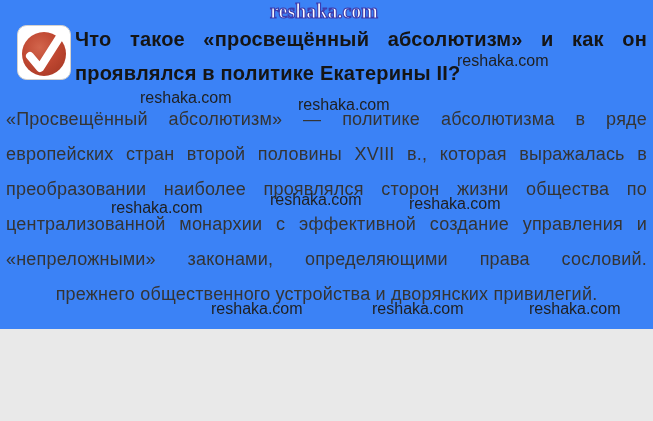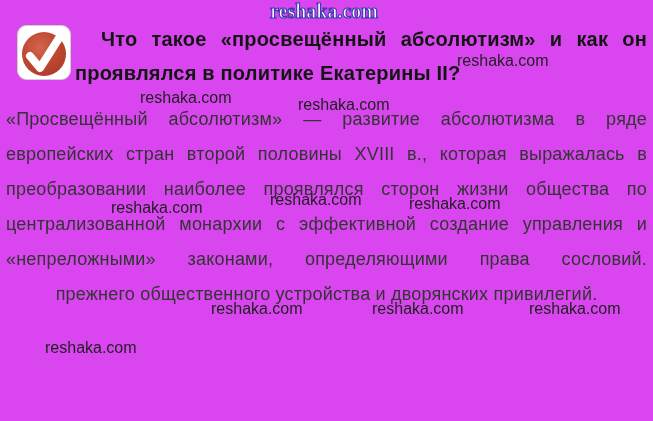--- a/index.html
+++ b/index.html
@@ -1,21 +1,21 @@
 <!DOCTYPE html>
 <html><head>
 <meta charset="utf-8">
 <style>
   * { margin: 0; padding: 0; box-sizing: border-box; }
   html, body { background: #e9e9e9; }
   .page {
     position: relative;
     width: 653px;
-    height: 421px;
-    background: #d946ef;
+    height: 329px;
+    background: #3b82f6;
     overflow: hidden;
     font-family: "Liberation Sans", "DejaVu Sans", sans-serif;
   }
 
   
   .icon-card {
     position: absolute;
     left: 17px;
     top: 25px;
     width: 54px;
@@ -36,21 +36,20 @@
     color: #151515;
     letter-spacing: 0.2px;
     text-align: left;
     white-space: nowrap;
   }
   .title-line.justified {
     white-space: normal;
     text-align: justify;
     text-align-last: justify;
     text-justify: inter-word;
-    margin-left: 26px;
   }
 
   
   .body-block {
     position: absolute;
     left: 6px;
     top: 102px;
     width: 641px;
   }
   .body-line {
@@ -109,21 +108,21 @@
       <path d="M13 31 L23 43 L44 10" fill="none" stroke="#ffffff" stroke-width="8" stroke-linecap="round" stroke-linejoin="round"></path>
     </svg>
   </div>
 
   <div class="title-block">
     <div class="title-line justified">Что такое «просвещённый абсолютизм» и как он</div>
     <div class="title-line">проявлялся в политике Екатерины II?</div>
   </div>
 
   <div class="body-block">
-    <div class="body-line justified">«Просвещённый абсолютизм» — развитие абсолютизма в ряде</div>
+    <div class="body-line justified">«Просвещённый абсолютизм» — политике абсолютизма в ряде</div>
     <div class="body-line justified">европейских стран второй половины XVIII в., которая выражалась в</div>
     <div class="body-line justified">преобразовании наиболее проявлялся сторон жизни общества по</div>
     <div class="body-line justified">централизованной монархии с эффективной создание управления и</div>
     <div class="body-line justified">«непреложными» законами, определяющими права сословий.</div>
     <div class="body-line last">прежнего общественного устройства и дворянских привилегий.</div>
   </div>
 
   <span class="wm" style="left:457px; top:53px;">reshaka.com</span>
   <span class="wm" style="left:140px; top:90px;">reshaka.com</span>
   <span class="wm" style="left:298px; top:97px;">reshaka.com</span>

